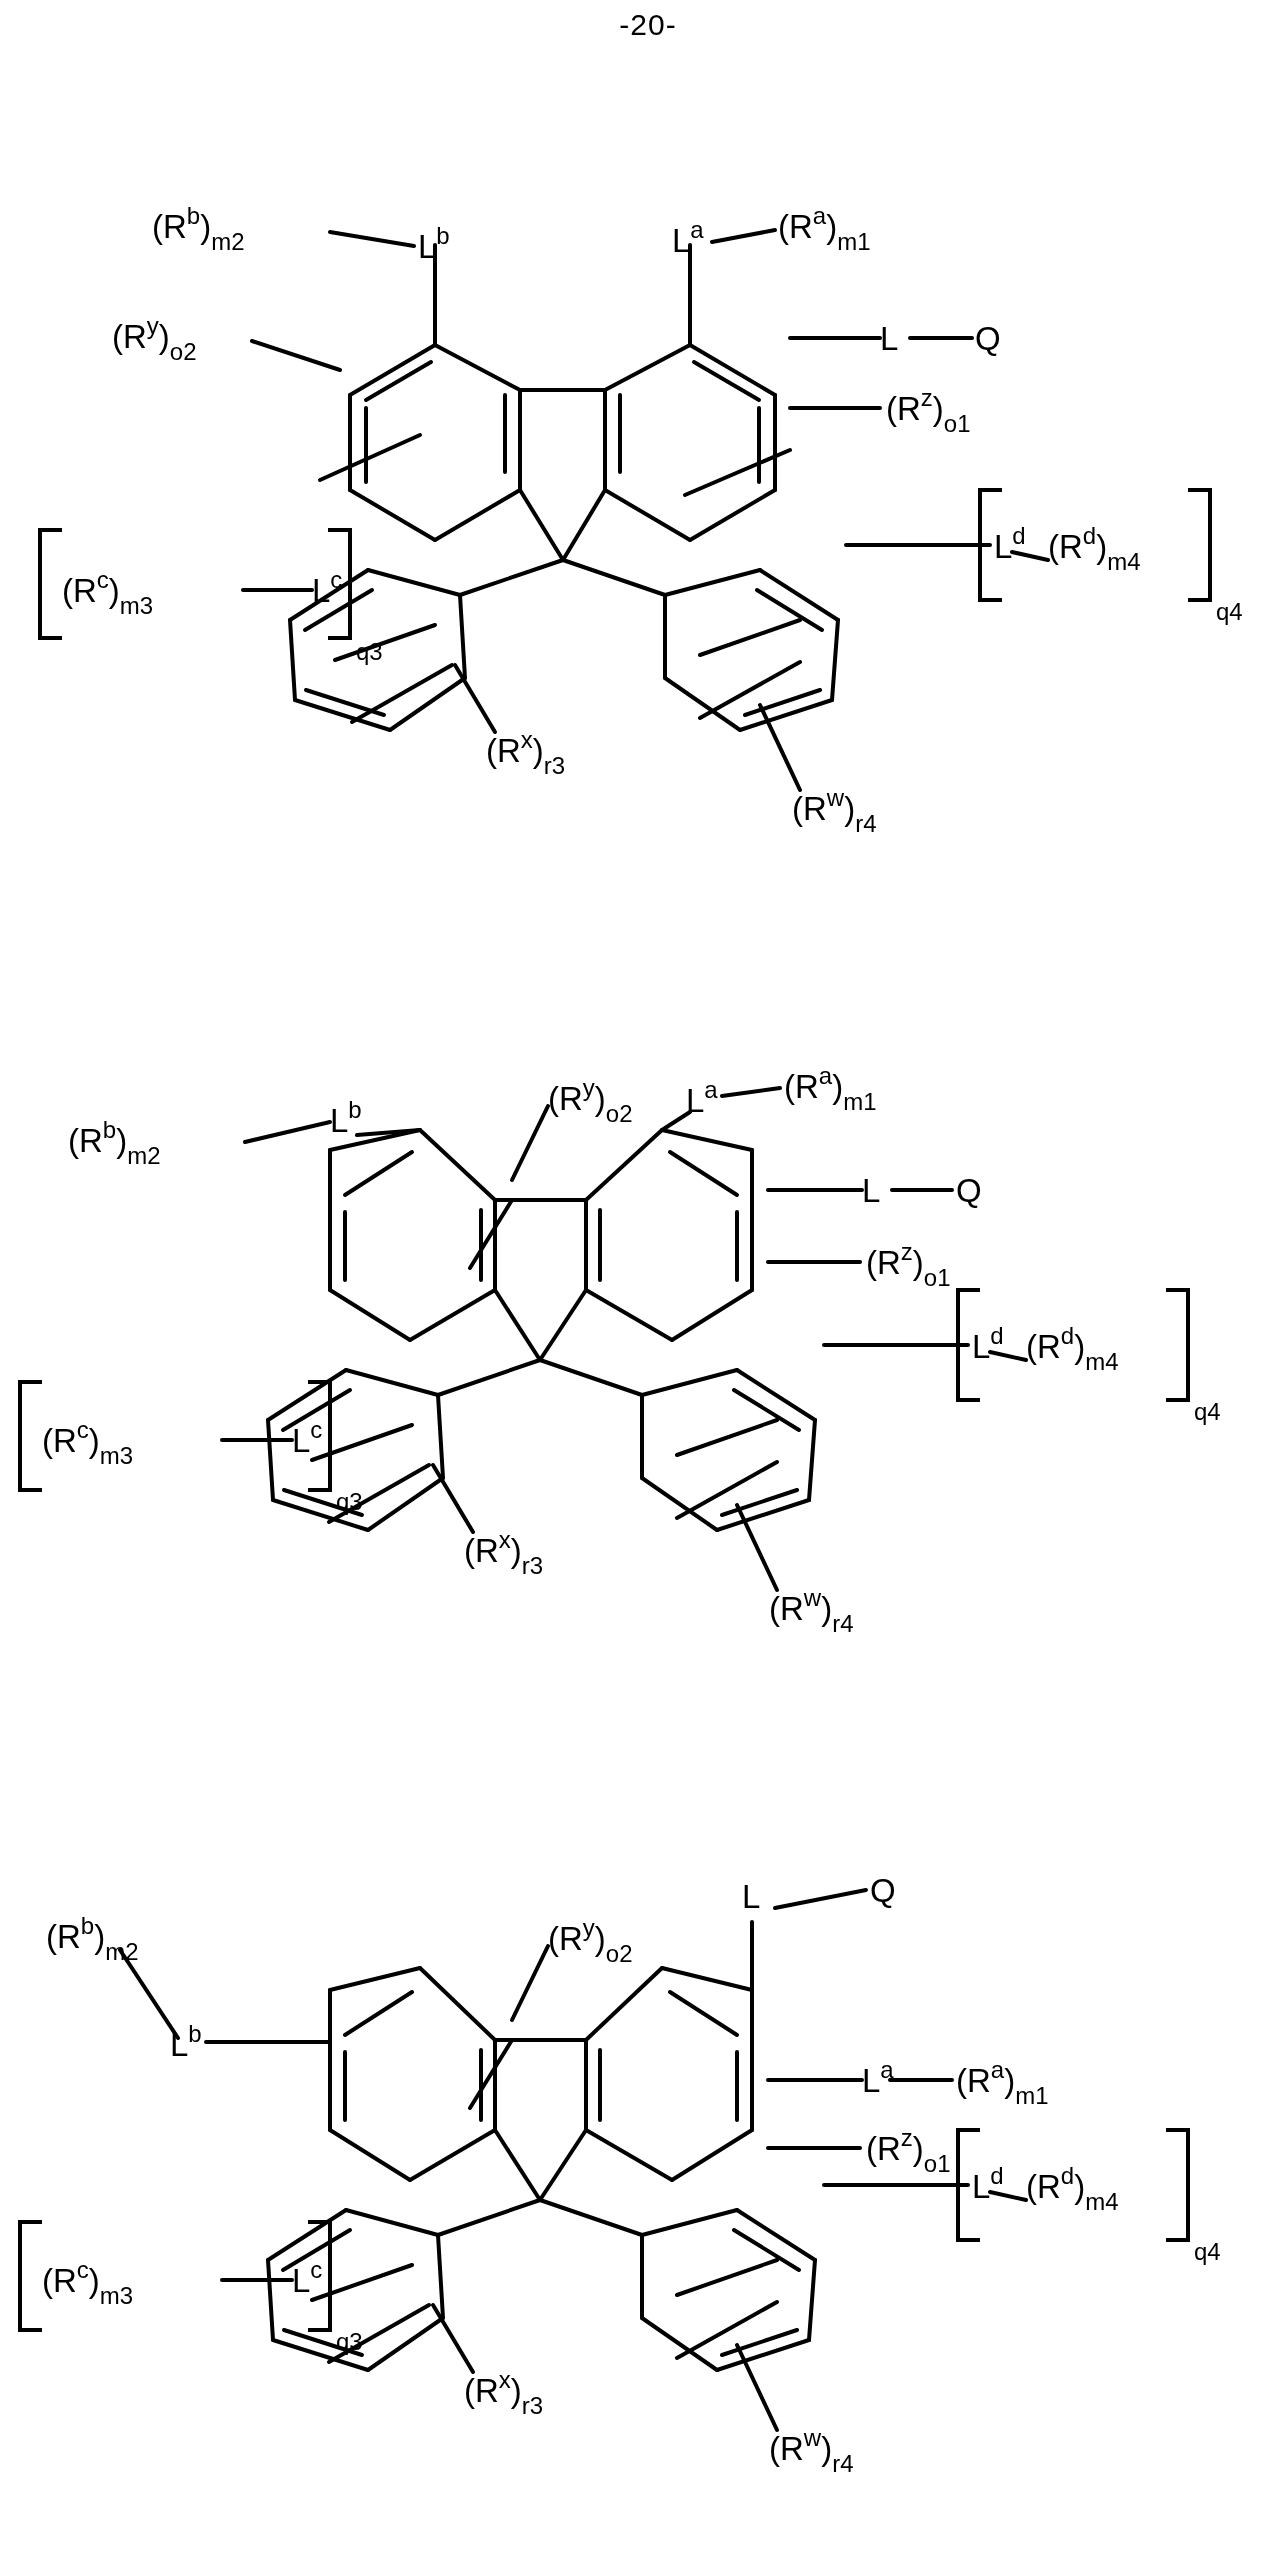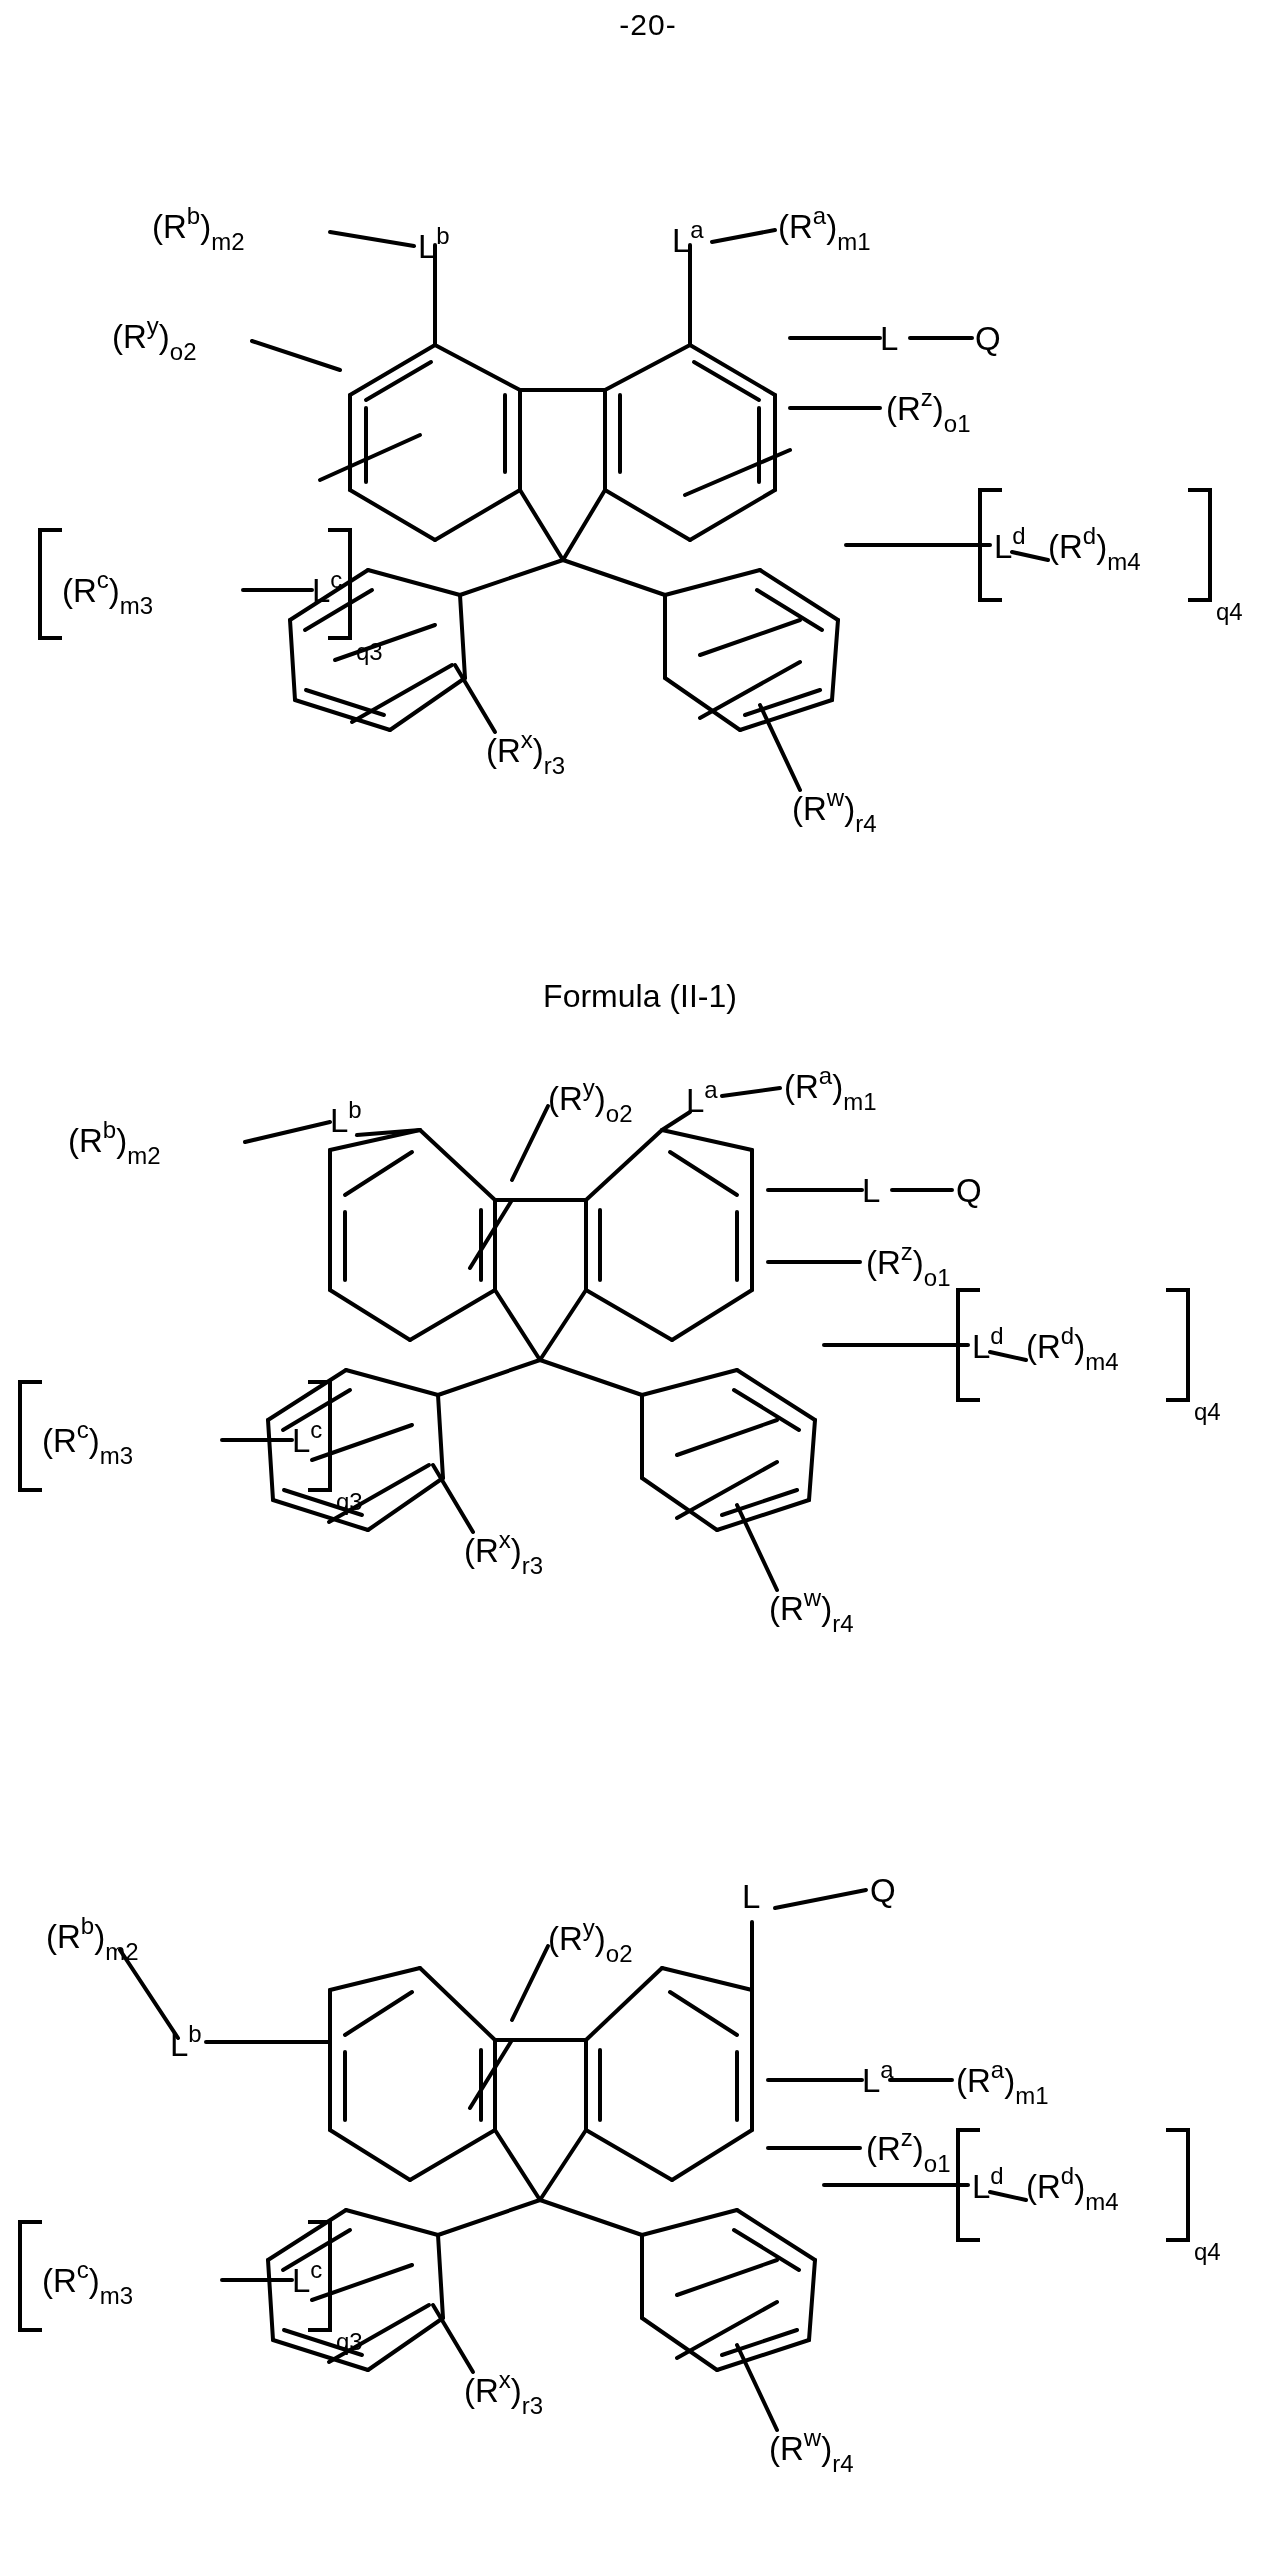--- a/index.html
+++ b/index.html
@@ -139,21 +139,20 @@
     <text class="lbl" x="486" y="672">(R<tspan class="sup" dy="-14">x</tspan><tspan class="lbl" dy="14">)</tspan><tspan class="sub" dy="12">r3</tspan></text>
 
     <text class="lbl" x="792" y="730">(R<tspan class="sup" dy="-14">w</tspan><tspan class="lbl" dy="14">)</tspan><tspan class="sub" dy="12">r4</tspan></text>
 
     <text class="lbl" x="994" y="468">L<tspan class="sup" dy="-14">d</tspan></text>
     <text class="lbl" x="1048" y="468">(R<tspan class="sup" dy="-14">d</tspan><tspan class="lbl" dy="14">)</tspan><tspan class="sub" dy="12">m4</tspan></text>
     <text class="sub" x="1216" y="530">q4</text>
   </svg>
   </div>
 
-  <div class="caption cap1">Formula (II-1)</div>
 
   <div class="struct s2">
   <svg width="1280" height="760" viewBox="0 0 1280 760">
     <g stroke="#000" stroke-width="4" fill="none" stroke-linecap="round">
 
       <path d="M330,110 L420,90"></path>
       <path d="M420,90 L495,160"></path>
       <path d="M495,160 L495,250"></path>
       <path d="M495,250 L410,300"></path>
       <path d="M410,300 L330,250"></path>

